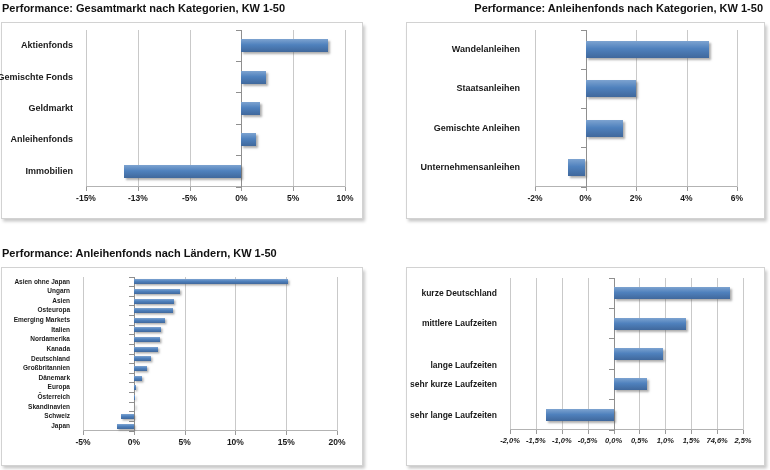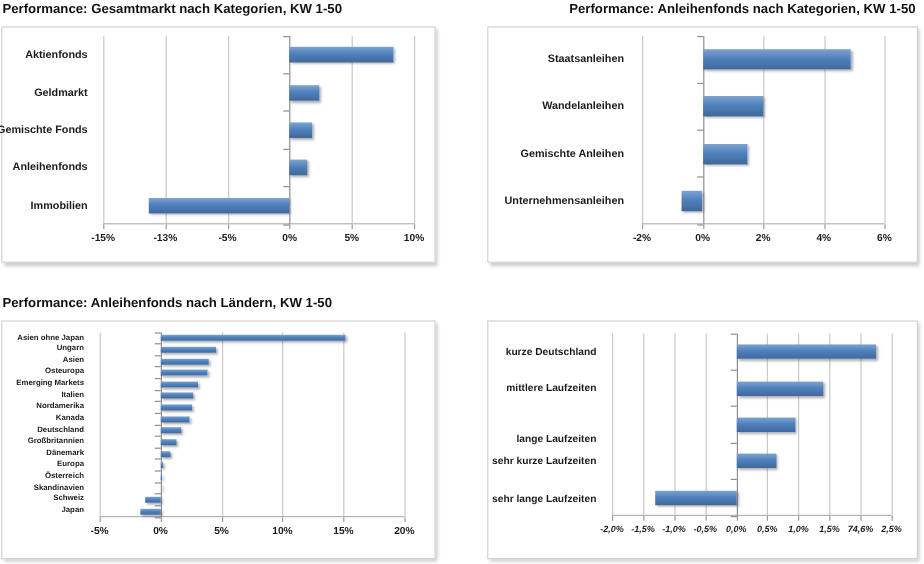--- a/index.html
+++ b/index.html
@@ -60,24 +60,24 @@
 <body>
 
 <section class="chart c0">
   <h2 class="title">Performance: Gesamtmarkt nach Kategorien, KW 1-50</h2>
   <div class="frame" style="left: 1px; top: 22px; width: 360px; height: 195px;">
     <div class="cats" style="left: 0px; top: 7px; width: 78px; height: 157px; font-size: 9px;">
         <div class="catrow" style="height: 31.4px;">
           <span>Aktienfonds</span>
         </div>
         <div class="catrow" style="height: 31.4px;">
+          <span>Gemischte Fonds</span>
+        </div>
+        <div class="catrow" style="height: 31.4px;">
           <span>Geldmarkt</span>
-        </div>
-        <div class="catrow" style="height: 31.4px;">
-          <span>Gemischte Fonds</span>
         </div>
         <div class="catrow" style="height: 31.4px;">
           <span>Anleihenfonds</span>
         </div>
         <div class="catrow" style="height: 31.4px;">
           <span>Immobilien</span>
         </div>
       </div>
     <div class="plot" style="left: 84px; top: 7px; width: 259px; height: 157px;">
         <div class="grid-line" style="left: 0%;"></div>
@@ -114,24 +114,24 @@
         <div class="xlab" style="left: 100%;">10%</div>
       </div>
   </div>
 </section>
 
 <section class="chart c1">
   <h2 class="title">Performance: Anleihenfonds nach Kategorien, KW 1-50</h2>
   <div class="frame" style="left: 21px; top: 22px; width: 357px; height: 195px;">
     <div class="cats" style="left: 0px; top: 7px; width: 120px; height: 157px; font-size: 9px;">
         <div class="catrow" style="height: 39.25px;">
+          <span>Wandelanleihen</span>
+        </div>
+        <div class="catrow" style="height: 39.25px;">
           <span>Staatsanleihen</span>
-        </div>
-        <div class="catrow" style="height: 39.25px;">
-          <span>Wandelanleihen</span>
         </div>
         <div class="catrow" style="height: 39.25px;">
           <span>Gemischte Anleihen</span>
         </div>
         <div class="catrow" style="height: 39.25px;">
           <span>Unternehmensanleihen</span>
         </div>
       </div>
     <div class="plot" style="left: 128px; top: 7px; width: 202px; height: 157px;">
         <div class="grid-line" style="left: 0%;"></div>

